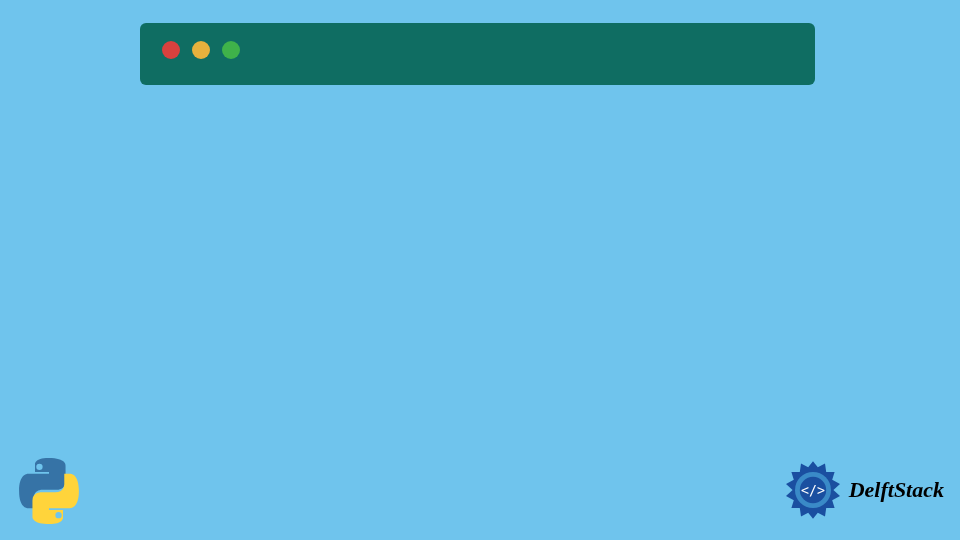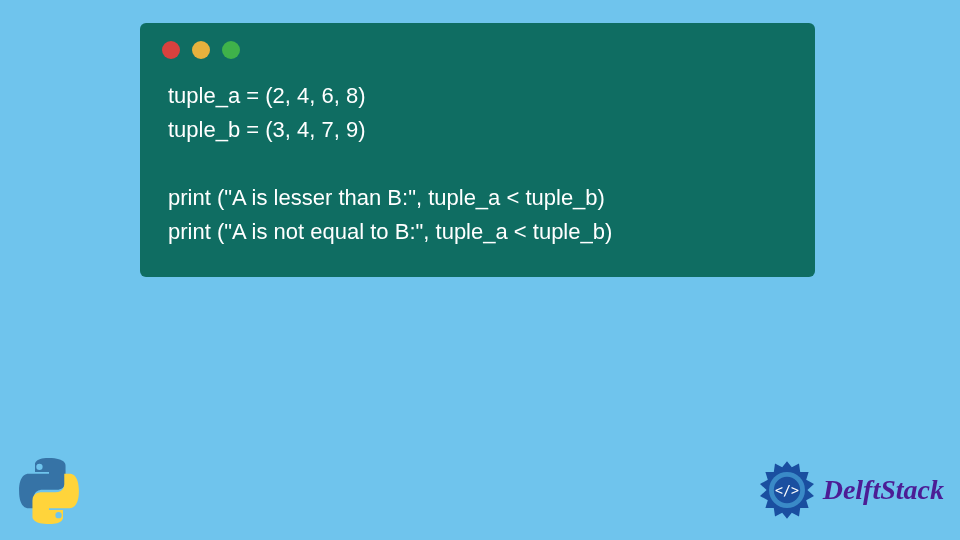--- a/index.html
+++ b/index.html
@@ -54,41 +54,36 @@
     bottom: 20px;
     display: flex;
     align-items: center;
     gap: 6px;
   }
   .delft-icon {
     width: 60px;
     height: 60px;
   }
   .delft-text {
-    color: #4c1d95;
+    color: #000000;
     font-style: italic;
     font-weight: 700;
-    font-size: 28px;
+    font-size: 22px;
     font-family: Georgia, 'Times New Roman', serif;
   }
 </style>
 </head>
 <body>
 
 <div class="code-card">
   <div class="traffic-lights">
     <div class="dot dot-red"></div>
     <div class="dot dot-yellow"></div>
     <div class="dot dot-green"></div>
   </div>
-  <div class="code-body"><span>tuple_a = (2, 4, 6, 8)</span>
-<span>tuple_b = (3, 4, 7, 9)</span>
-<span></span>
-<span>print ("A is lesser than B:", tuple_a &lt; tuple_b)</span>
-<span>print ("A is not equal to B:", tuple_a &lt; tuple_b)</span></div>
 </div>
 
 <div class="python-logo">
   <svg viewBox="0 0 110 110" width="70" height="70">
     <path fill="#3673a6" d="M54 3c-22 0-21 10-21 10v12h22v3H23S8 26 8 55c0 28 14 27 14 27h9V67s-1-14 14-14h23s13 0 13-13V15S83 3 54 3zM40 12a5 5 0 1 1 0 10 5 5 0 0 1 0-10z"></path>
     <path fill="#ffd43b" d="M56 107c22 0 21-10 21-10V85H55v-3h32s15 2 15-27c0-28-14-27-14-27h-9v15s1 14-14 14H42s-13 0-13 13v25s-2 12 27 12zM70 98a5 5 0 1 1 0-10 5 5 0 0 1 0 10z"></path>
   </svg>
 </div>
 
 <div class="delft-wrap">

